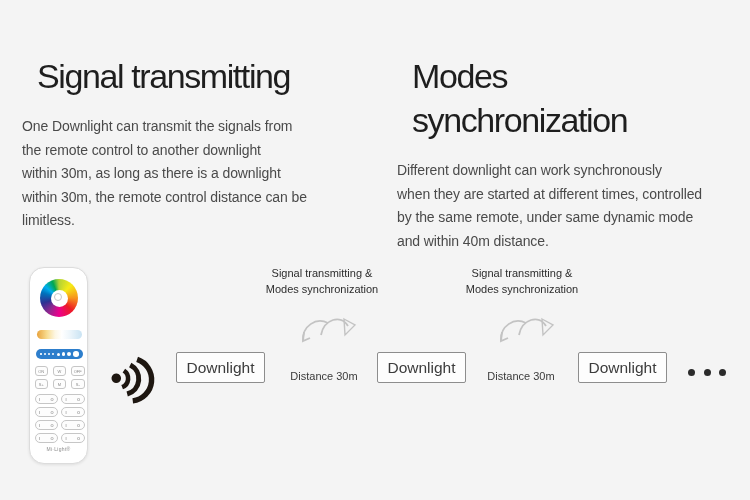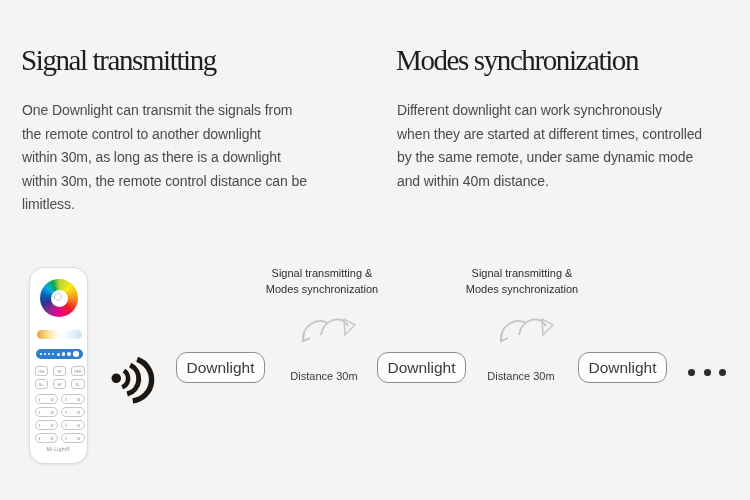--- a/index.html
+++ b/index.html
@@ -3,27 +3,27 @@
 <meta charset="utf-8">
 <style>
   html,body{margin:0;padding:0;background:#e9e9e9;}
   .canvas{position:relative;width:750px;height:500px;background:#f4f4f4;overflow:hidden;
           font-family:"Liberation Sans",sans-serif;}
 
   
   .col{position:absolute;top:38px;}
   .col-left{left:21px;width:345px;}
   .col-right{left:396px;width:348px;}
-  .col h1{margin:0;font-size:29px;font-weight:400;letter-spacing:-1.4px;color:#1e1e1e;line-height:44px;font-family:Liberation Serif, serif;}
+  .col h1{margin:16px;font-size:34px;font-weight:400;letter-spacing:-1.4px;color:#1e1e1e;line-height:44px;}
   .col p{margin:17px 0 0 1px;font-size:14px;line-height:23.6px;color:#4a4a4a;
          letter-spacing:-.1px;white-space:pre-line;}
 
   
   .downlight{position:absolute;top:352px;width:89px;height:31px;background:#fdfdfd;
-             border:1px solid #8d8d8d;border-radius:11px;display:flex;align-items:center;
+             border:1px solid #8d8d8d;border-radius:2px;display:flex;align-items:center;
              justify-content:center;font-size:15.5px;color:#3c3c3c;box-sizing:border-box;}
   #dl1{left:176px}#dl2{left:377px}#dl3{left:578px}
 
   .link-label{position:absolute;top:266px;width:190px;text-align:center;font-size:11px;
               line-height:15.5px;color:#2d2d2d;white-space:pre-line;}
   #label1{left:227px}#label2{left:427px}
 
   .hop-arrow{position:absolute;top:306px;width:66px;height:44px;}
   #arrow1{left:291px}#arrow2{left:489px}
 

